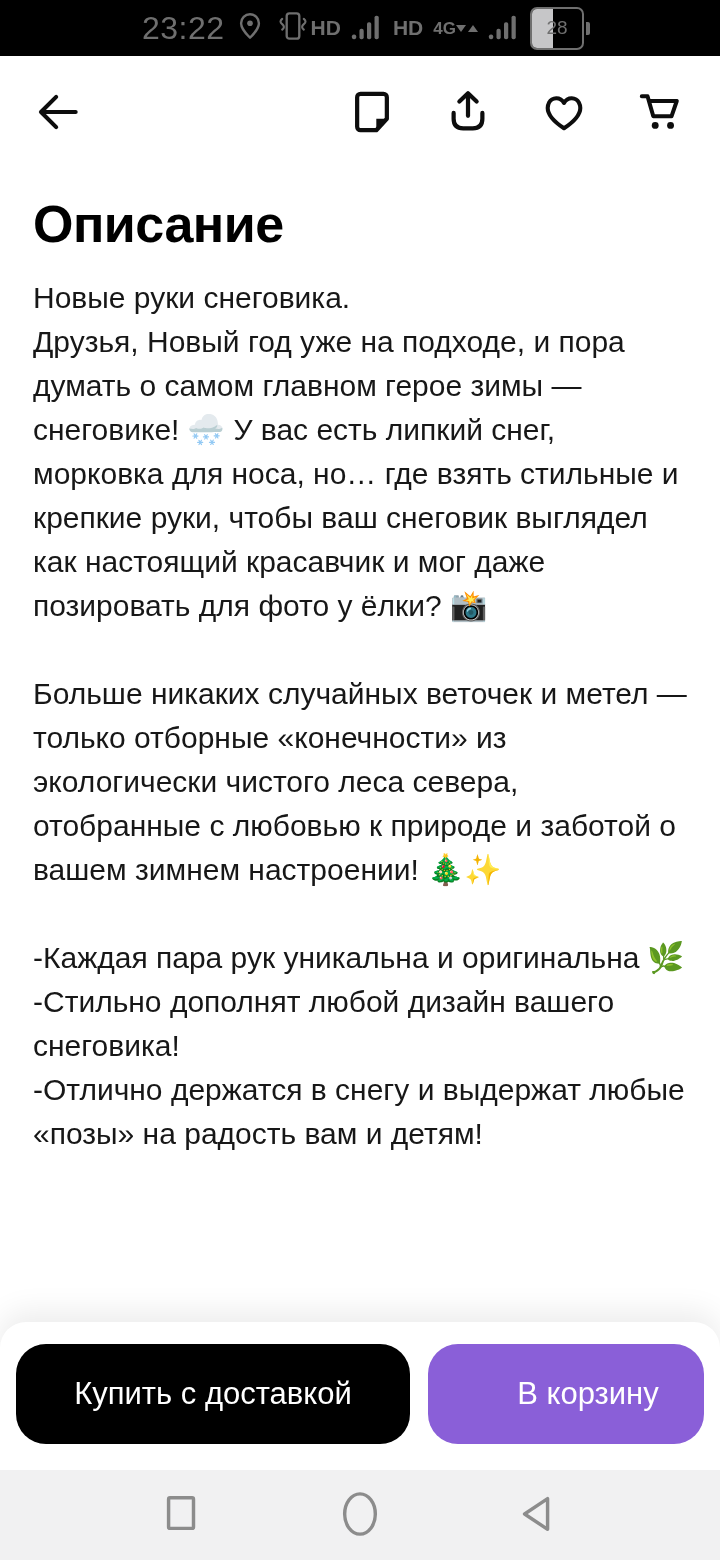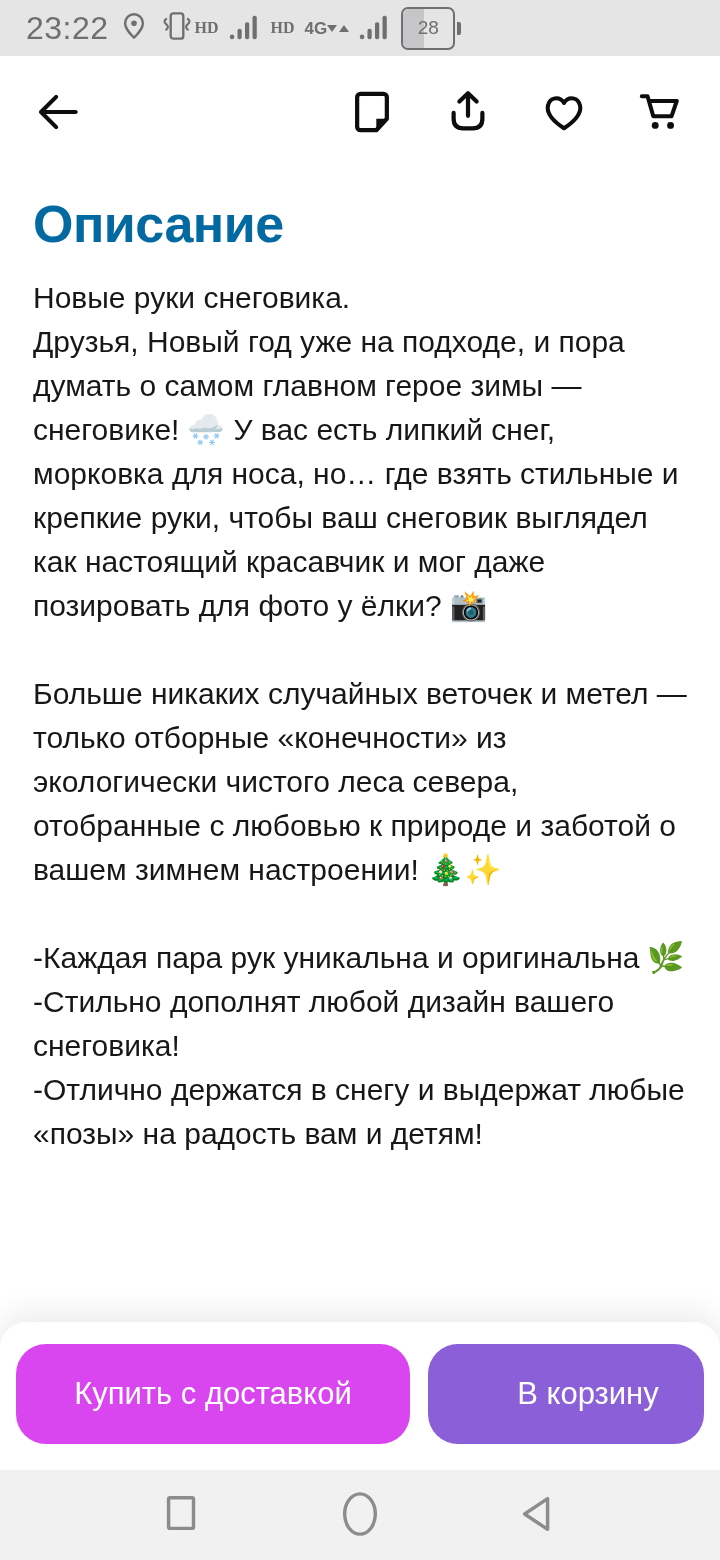--- a/index.html
+++ b/index.html
@@ -3,48 +3,48 @@
 <meta charset="utf-8">
 <style>
   * { margin:0; padding:0; box-sizing:border-box; }
   html,body { width:720px; }
   body { font-family:"Liberation Sans", sans-serif; background:#fff; }
   .screen { position:relative; width:720px; height:1560px; background:#fff; overflow:hidden; }
 
   
   .status-bar {
     position:absolute; top:0; left:0; right:0; height:56px;
-    background:#e5e5e5; color:#6f6f6f;
-    display:flex; align-items:center; justify-content:flex-start;
-    padding:0 22px 0 26px;
+    background:#000000; color:#6f6f6f;
+    display:flex; align-items:center; justify-content:center;
+    padding:0 22px 0 34px;
   }
   .sb-left, .sb-right { display:flex; align-items:center; gap:10px; }
   .sb-time { font-size:32px; letter-spacing:0.5px; }
-  .sb-label { font-size:16px; font-weight:700;font-family:Liberation Serif, serif; }
+  .sb-label { font-size:21px; font-weight:700; }
   .sb-4g { display:flex; align-items:center; line-height:1; }
   .sb-4g .t { font-size:17px; font-weight:700; }
   .tri-row { display:flex; gap:2px; margin-top:1px; }
   .tri-dn { width:0; height:0; border-left:5px solid transparent; border-right:5px solid transparent; border-top:7px solid #6f6f6f; }
   .tri-up { width:0; height:0; border-left:5px solid transparent; border-right:5px solid transparent; border-bottom:7px solid #6f6f6f; }
   .battery { position:relative; width:54px; height:43px; border:2.5px solid #6f6f6f; border-radius:7px; display:flex; align-items:center; justify-content:center; overflow:hidden; }
   .battery .fill { position:absolute; left:0; top:0; bottom:0; width:42%; background:#c6c6c8; }
   .battery .pct { position:relative; font-size:19px; color:#6f6f6f; }
   .battery-nub { width:4px; height:13px; background:#6f6f6f; border-radius:0 2px 2px 0; margin-left:2px; }
 
   
   .app-bar {
     position:absolute; top:56px; left:0; right:0; height:114px; background:#fff;
     display:flex; align-items:center; padding:0 36px 0 30px;
   }
   .ab-actions { margin-left:auto; display:flex; align-items:center; gap:48px; }
   .icon-btn { width:48px; height:48px; display:flex; align-items:center; justify-content:center; cursor:pointer; background:none; border:none; }
 
   
   .content { position:absolute; top:170px; left:0; right:0; padding:0 33px; }
-  .page-title { font-size:52px; font-weight:700; color:#0369a1; letter-spacing:-0.5px; margin:24px 0 22px; }
+  .page-title { font-size:52px; font-weight:700; color:#000000; letter-spacing:-0.5px; margin:24px 0 22px; }
   .desc p {
     font-size:30px; line-height:44px; color:#171717;
     white-space:pre-line; margin:0 0 44px; overflow-wrap:break-word;
   }
 
   
   .bottom-sheet {
     position:absolute; left:0; right:0; bottom:90px; height:148px;
     background:#fff; border-radius:26px 26px 0 0;
     box-shadow:0 -10px 30px rgba(0,0,0,0.08);
@@ -174,21 +174,21 @@
       <p>Новые руки снеговика.
 Друзья, Новый год уже на подходе, и пора думать о самом главном герое зимы — снеговике! 🌨️ У вас есть липкий снег, морковка для носа, но… где взять стильные и крепкие руки, чтобы ваш снеговик выглядел как настоящий красавчик и мог даже позировать для фото у ёлки? 📸</p>
       <p>Больше никаких случайных веточек и метел — только отборные «конечности» из экологически чистого леса севера, отобранные с любовью к природе и заботой о вашем зимнем настроении! 🎄✨</p>
       <p>-Каждая пара рук уникальна и оригинальна 🌿
 -Стильно дополнят любой дизайн вашего снеговика!
 -Отлично держатся в снегу и выдержат любые «позы» на радость вам и детям!</p>
     </div>
   </div>
 
   <div class="bottom-sheet">
-    <button class="cta cta-left" style="background-color: #d946ef;">Купить с доставкой</button>
+    <button class="cta cta-left" style="background-color: #000000;">Купить с доставкой</button>
     <button class="cta cta-right" style="background-color: rgb(138, 95, 216);">В корзину</button>
   </div>
 
   <div class="nav-bar">
     <button class="nav-btn">
       <span>
         <svg width="46" height="46" viewBox="0 0 48 48">
             <rect x="10" y="7" width="26" height="32" rx="1.5" fill="none" stroke="#8c8c8c" stroke-width="3.6"></rect>
           </svg>
       </span>

